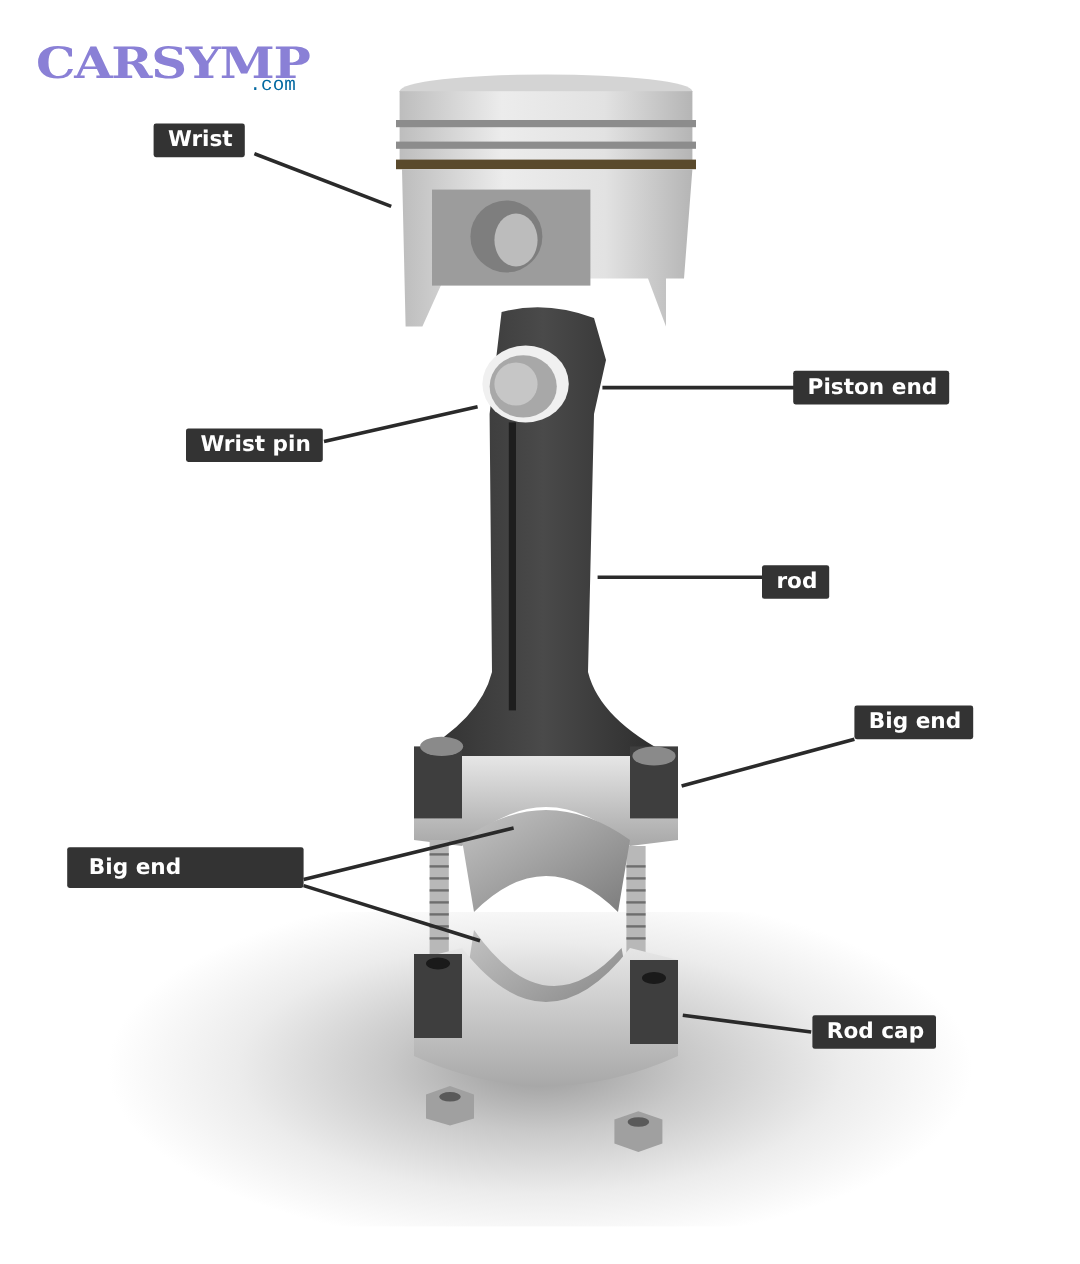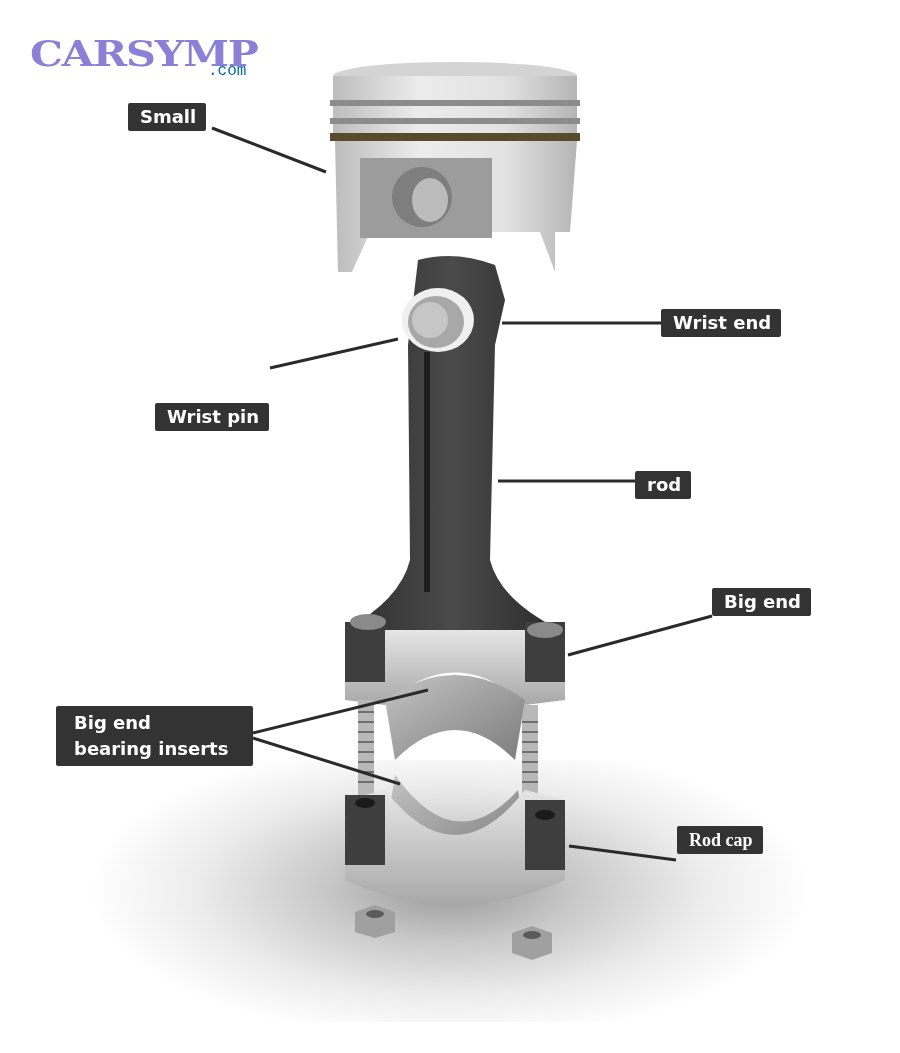--- a/index.html
+++ b/index.html
@@ -148,22 +148,21 @@
     <line x1="502" y1="323" x2="662" y2="323"></line>
     <line x1="270" y1="368" x2="398" y2="339"></line>
     <line x1="498" y1="481" x2="635" y2="481"></line>
     <line x1="568" y1="655" x2="712" y2="616"></line>
     <line x1="253" y1="733" x2="428" y2="690"></line>
     <line x1="253" y1="738" x2="400" y2="784"></line>
     <line x1="569" y1="846" x2="676" y2="860"></line>
   </g>
 </svg>
 
-<div class="label" style="left:128px;top:103px;">Small</div>
-<div class="label" style="left:661px;top:309px;">Wrist end</div>
-<div class="label" style="left:155px;top:357px;margin-top:46px;">Wrist pin</div>
+<div class="label" style="left:128px;top:103px;">Wrist</div>
+<div class="label" style="left:661px;top:309px;">Piston end</div>
+<div class="label" style="left:155px;top:357px;">Wrist pin</div>
 <div class="label" style="left:635px;top:471px;">rod</div>
 <div class="label" style="left:712px;top:588px;">Big end</div>
 <div class="label multi" style="left:56px;top:706px;width:197px;">
   <span>Big end</span>
-  <span>bearing inserts</span>
 </div>
-<div class="label" style="left:677px;top:826px;font-family:Liberation Serif, serif;">Rod cap</div>
+<div class="label" style="left:677px;top:846px;">Rod cap</div>
 
 </body></html>

